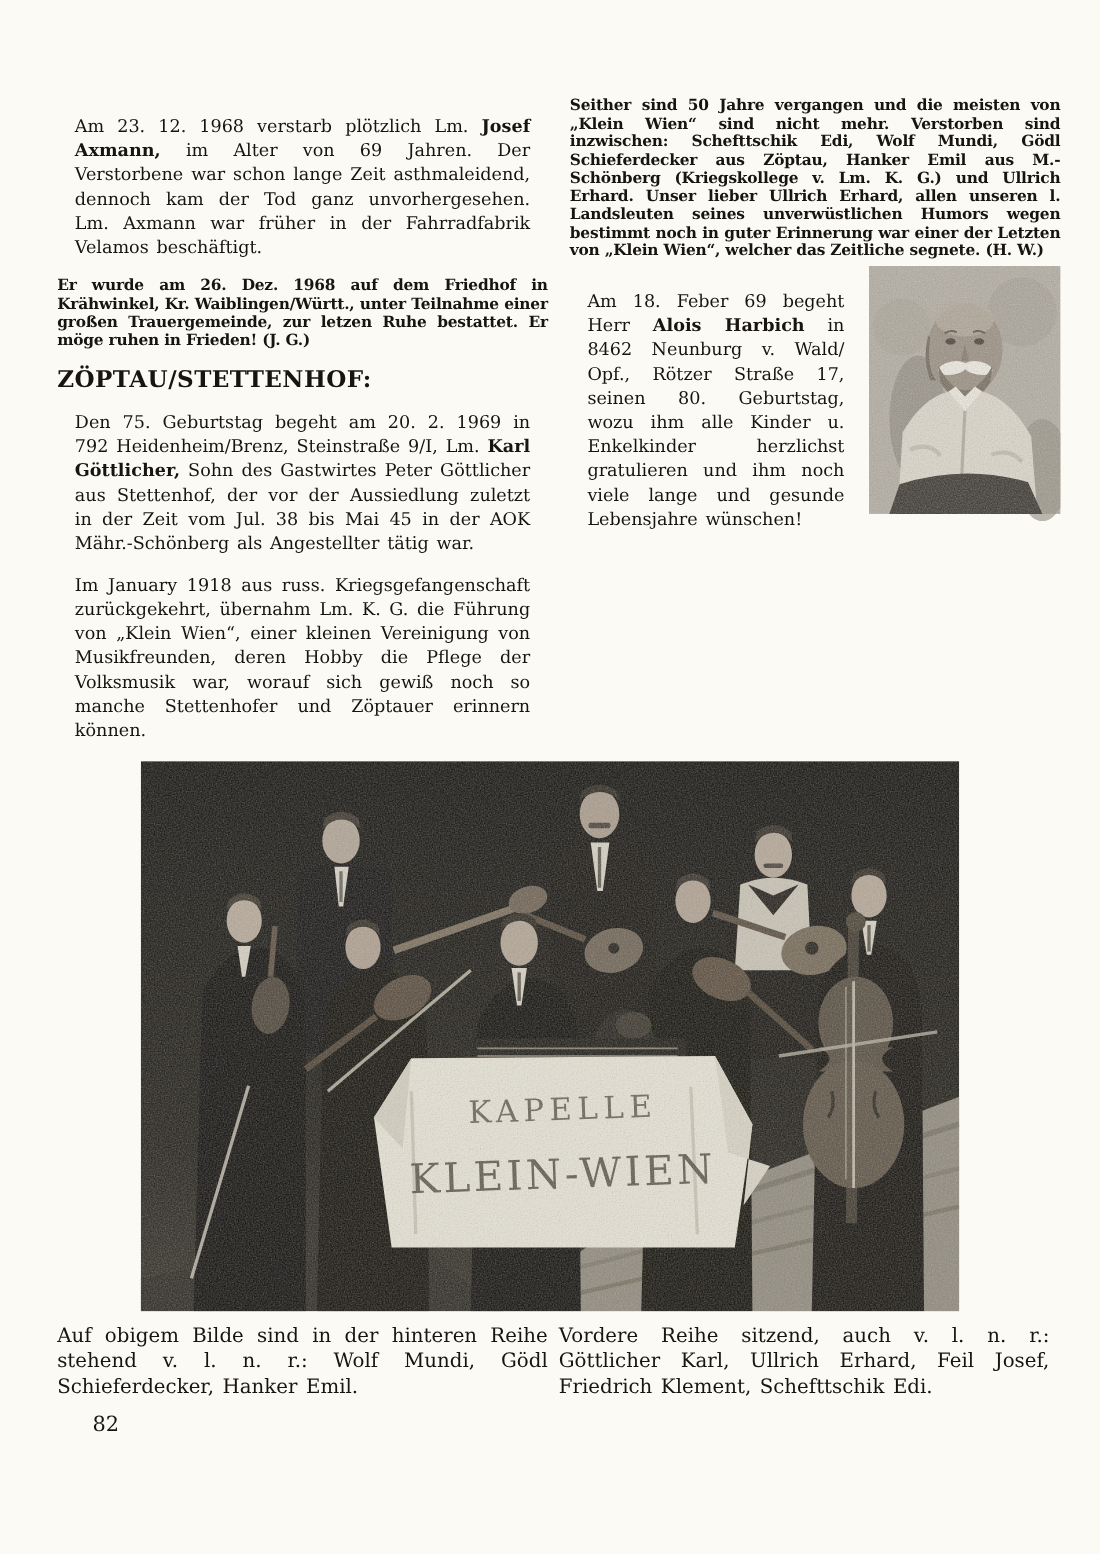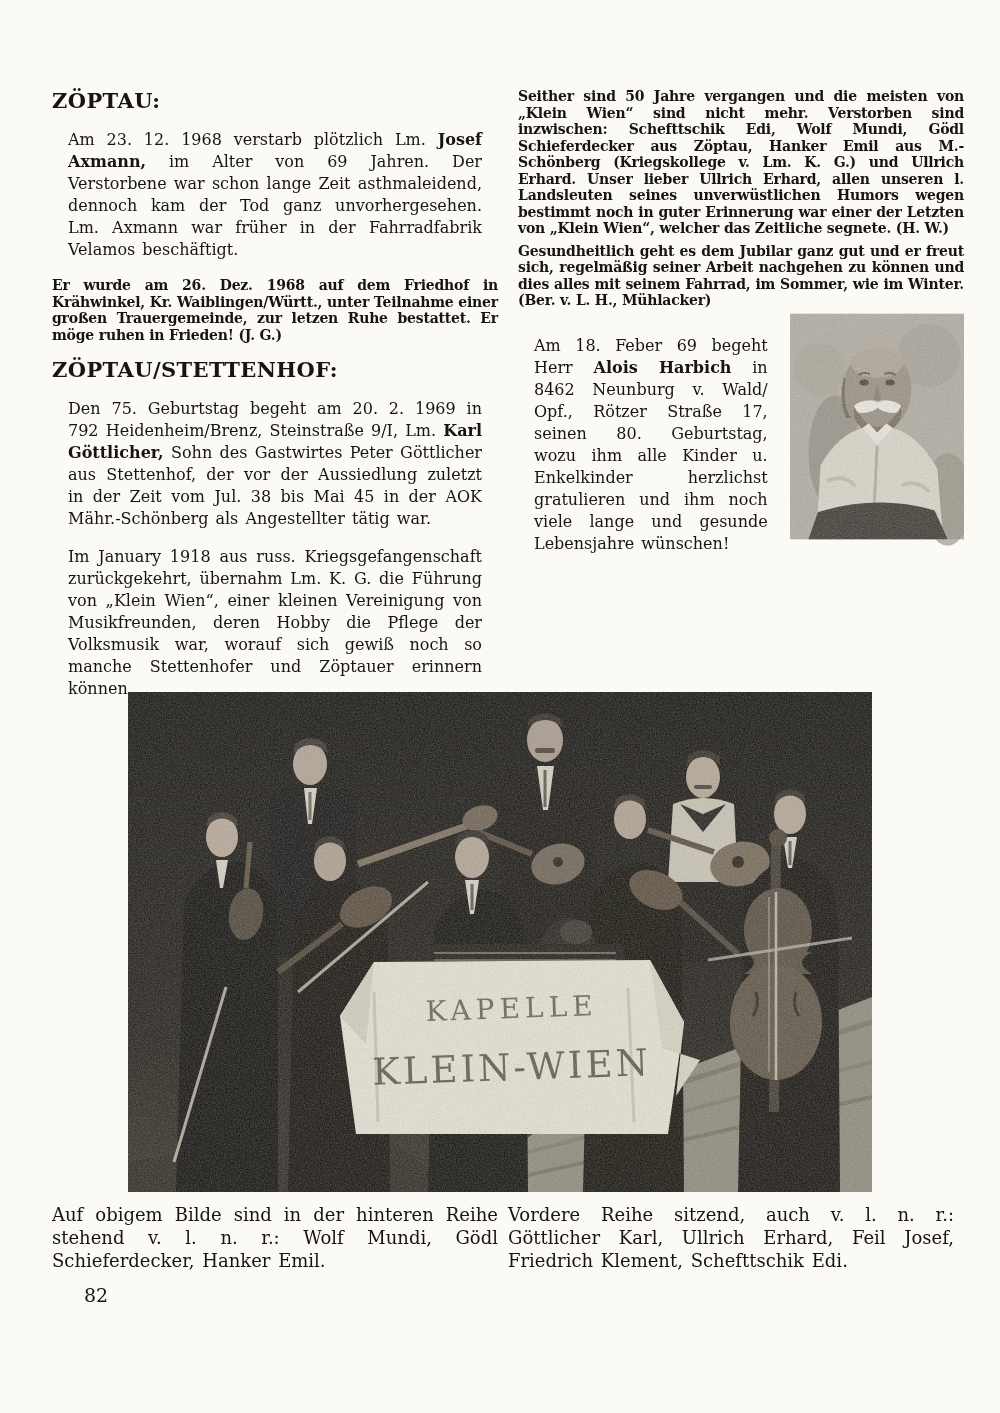--- a/index.html
+++ b/index.html
@@ -51,34 +51,32 @@
   }
   .pagenum { font-size: 19px; margin-left: 32px; }
   .photo-frame { display: block; }
 </style>
 </head>
 <body>
 
 <div class="page">
 
   <div class="abs" style="left:52px; top:88px; width:446px;">
-    <h2 class="heading">ZÖPTAU:</h2>
     <p class="body-text"><span>Am 23. 12. 1968 verstarb plötzlich Lm. </span><span class="b">Josef Axmann,</span><span> im Alter von 69 Jahren. Der Verstorbene war schon lange Zeit asthmaleidend, dennoch kam der Tod ganz unvorhergesehen. Lm. Axmann war früher in der Fahrradfabrik Velamos beschäftigt.</span></p>
     <p class="small-text mt3">Er wurde am 26. Dez. 1968 auf dem Friedhof in Krähwinkel, Kr. Waiblingen/Württ., unter Teilnahme einer großen Trauergemeinde, zur letzen Ruhe bestattet. Er möge ruhen in Frieden! (J. G.)</p>
 
     <h2 class="heading mt14">ZÖPTAU/STETTENHOF:</h2>
     <p class="body-text"><span>Den 75. Geburtstag begeht am 20. 2. 1969 in 792 Heidenheim/Brenz, Steinstraße 9/I, Lm. </span><span class="b">Karl Göttlicher,</span><span> Sohn des Gastwirtes Peter Göttlicher aus Stettenhof, der vor der Aussiedlung zuletzt in der Zeit vom Jul. 38 bis Mai 45 in der AOK Mähr.-Schönberg als Angestellter tätig war.</span></p>
     <p class="body-text">Im January 1918 aus russ. Kriegsgefangenschaft zurückgekehrt, übernahm Lm. K. G. die Führung von „Klein Wien“, einer kleinen Vereinigung von Musikfreunden, deren Hobby die Pflege der Volksmusik war, worauf sich gewiß noch so manche Stettenhofer und Zöptauer erinnern können.</p>
   </div>
 
   <div class="abs" style="left:518px; top:88px; width:446px;">
     <p class="small-text">Seither sind 50 Jahre vergangen und die meisten von „Klein Wien“ sind nicht mehr. Verstorben sind inzwischen: Schefttschik Edi, Wolf Mundi, Gödl Schieferdecker aus Zöptau, Hanker Emil aus M.-Schönberg (Kriegskollege v. Lm. K. G.) und Ullrich Erhard. Unser lieber Ullrich Erhard, allen unseren l. Landsleuten seines unverwüstlichen Humors wegen bestimmt noch in guter Erinnerung war einer der Letzten von „Klein Wien“, welcher das Zeitliche segnete. (H. W.)</p>
 
 
-    <p class="small-text mt6">Gesundheitlich geht es dem Jubilar ganz gut und er freut sich, regelmäßig seiner Arbeit nachgehen zu können und dies alles mit seinem Fahrrad, im Sommer, wie im Winter. (Ber. v. L. H., Mühlacker)</p>
 
     <div class="row mt10">
       <p class="body-text" style="width:252px;"><span>Am 18. Feber 69 begeht Herr </span><span class="b">Alois Harbich</span><span> in 8462 Neunburg v. Wald/ Opf., Rötzer Straße 17, seinen 80. Geburtstag, wozu ihm alle Kinder u. Enkelkinder herzlichst gratulieren und ihm noch viele lange und gesunde Lebensjahre wünschen!</span></p>
 
       <svg class="photo-frame" style="margin-left:6px; margin-top:-14px;" width="188" height="243" viewBox="0 0 188 243" role="img">
         <defs>
           <filter id="grainB" x="0" y="0" width="100%" height="100%">
             <feTurbulence type="fractalNoise" baseFrequency="0.85" numOctaves="2" seed="11"></feTurbulence>
             <feColorMatrix type="saturate" values="0"></feColorMatrix>
             <feComponentTransfer>

